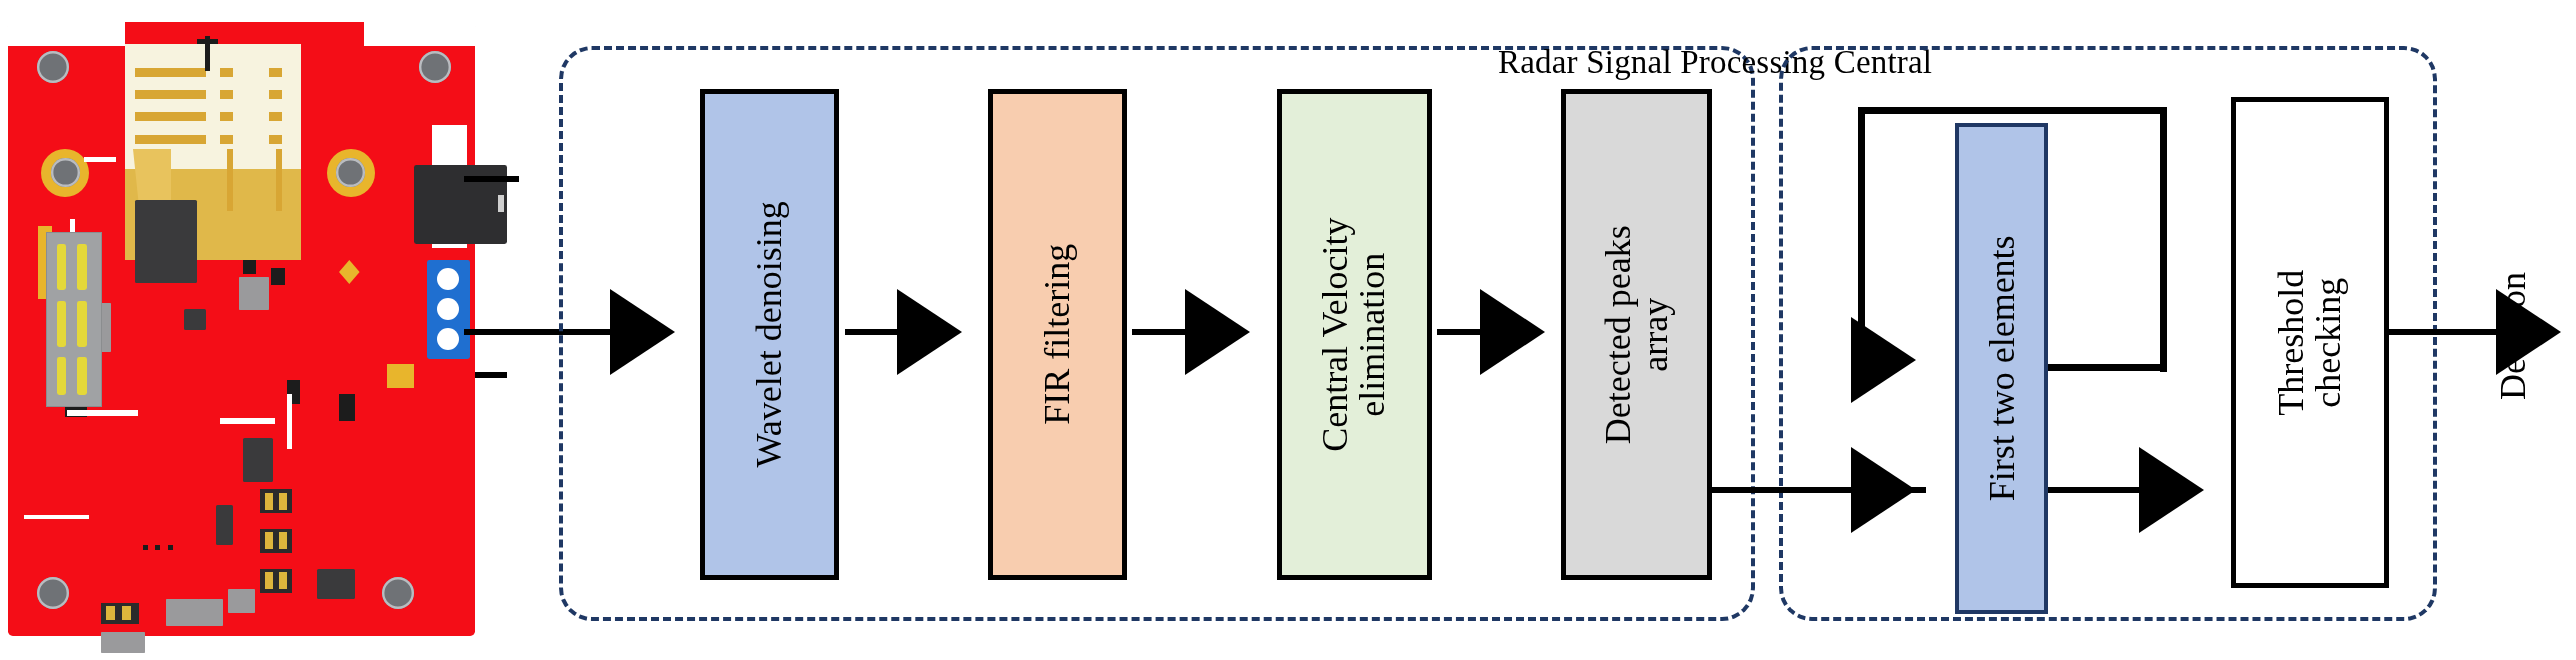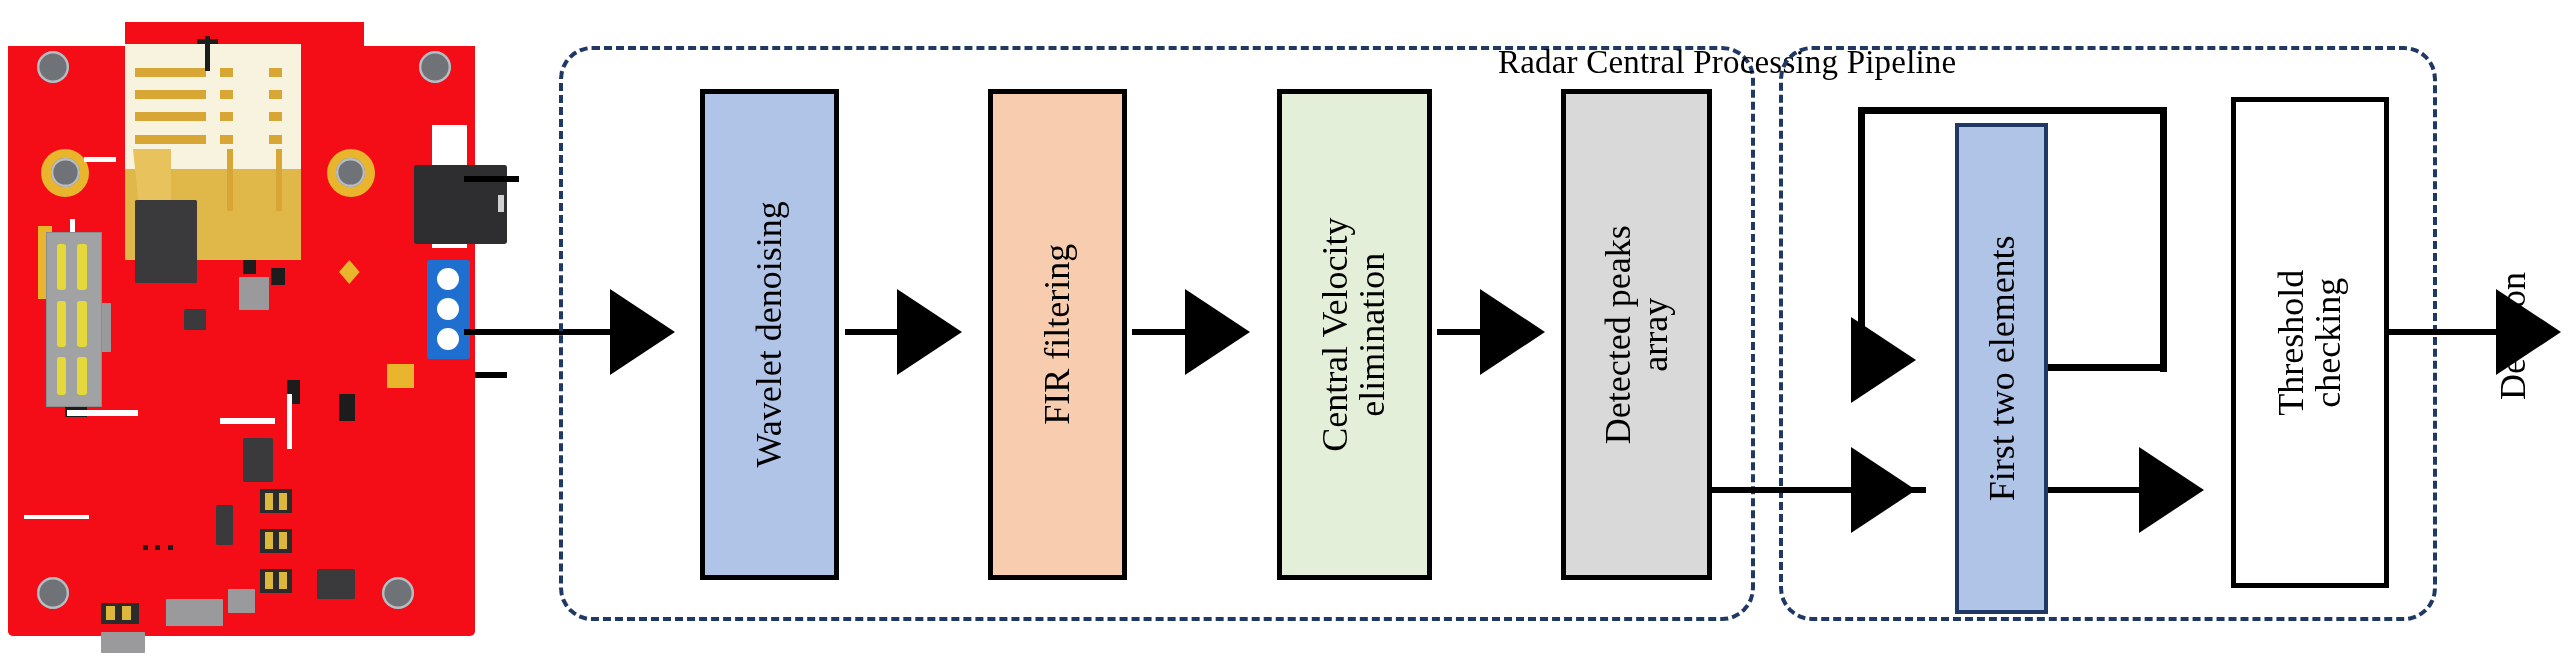--- a/index.html
+++ b/index.html
@@ -171,21 +171,21 @@
     <div class="smd" style="left:135px;top:523px;width:4.8px;height:4.8px;"></div>
     <div class="smd" style="left:147px;top:523px;width:4.8px;height:4.8px;"></div>
     <div class="smd" style="left:160px;top:523px;width:4.8px;height:4.8px;"></div>
   </div>
 
   <div class="line" style="left:464px;top:176px;width:55px;height:6.3px;"></div>
   <div class="line" style="left:464px;top:329px;width:206px;height:6.3px;"></div>
   <div class="line" style="left:475px;top:372px;width:32px;height:6.3px;"></div>
 
   <div class="group g1">
-    <div class="group-title gt1">Radar Central Processing Pipeline</div>
+    <div class="group-title gt1">Radar Signal Processing Central</div>
   </div>
 
   <div class="group g2">
     
     
   </div>
 
   <div class="arrow" style="left:610px;top:289px;"></div>
 
   <div class="line" style="left:845px;top:329px;width:54px;height:6.3px;"></div>

